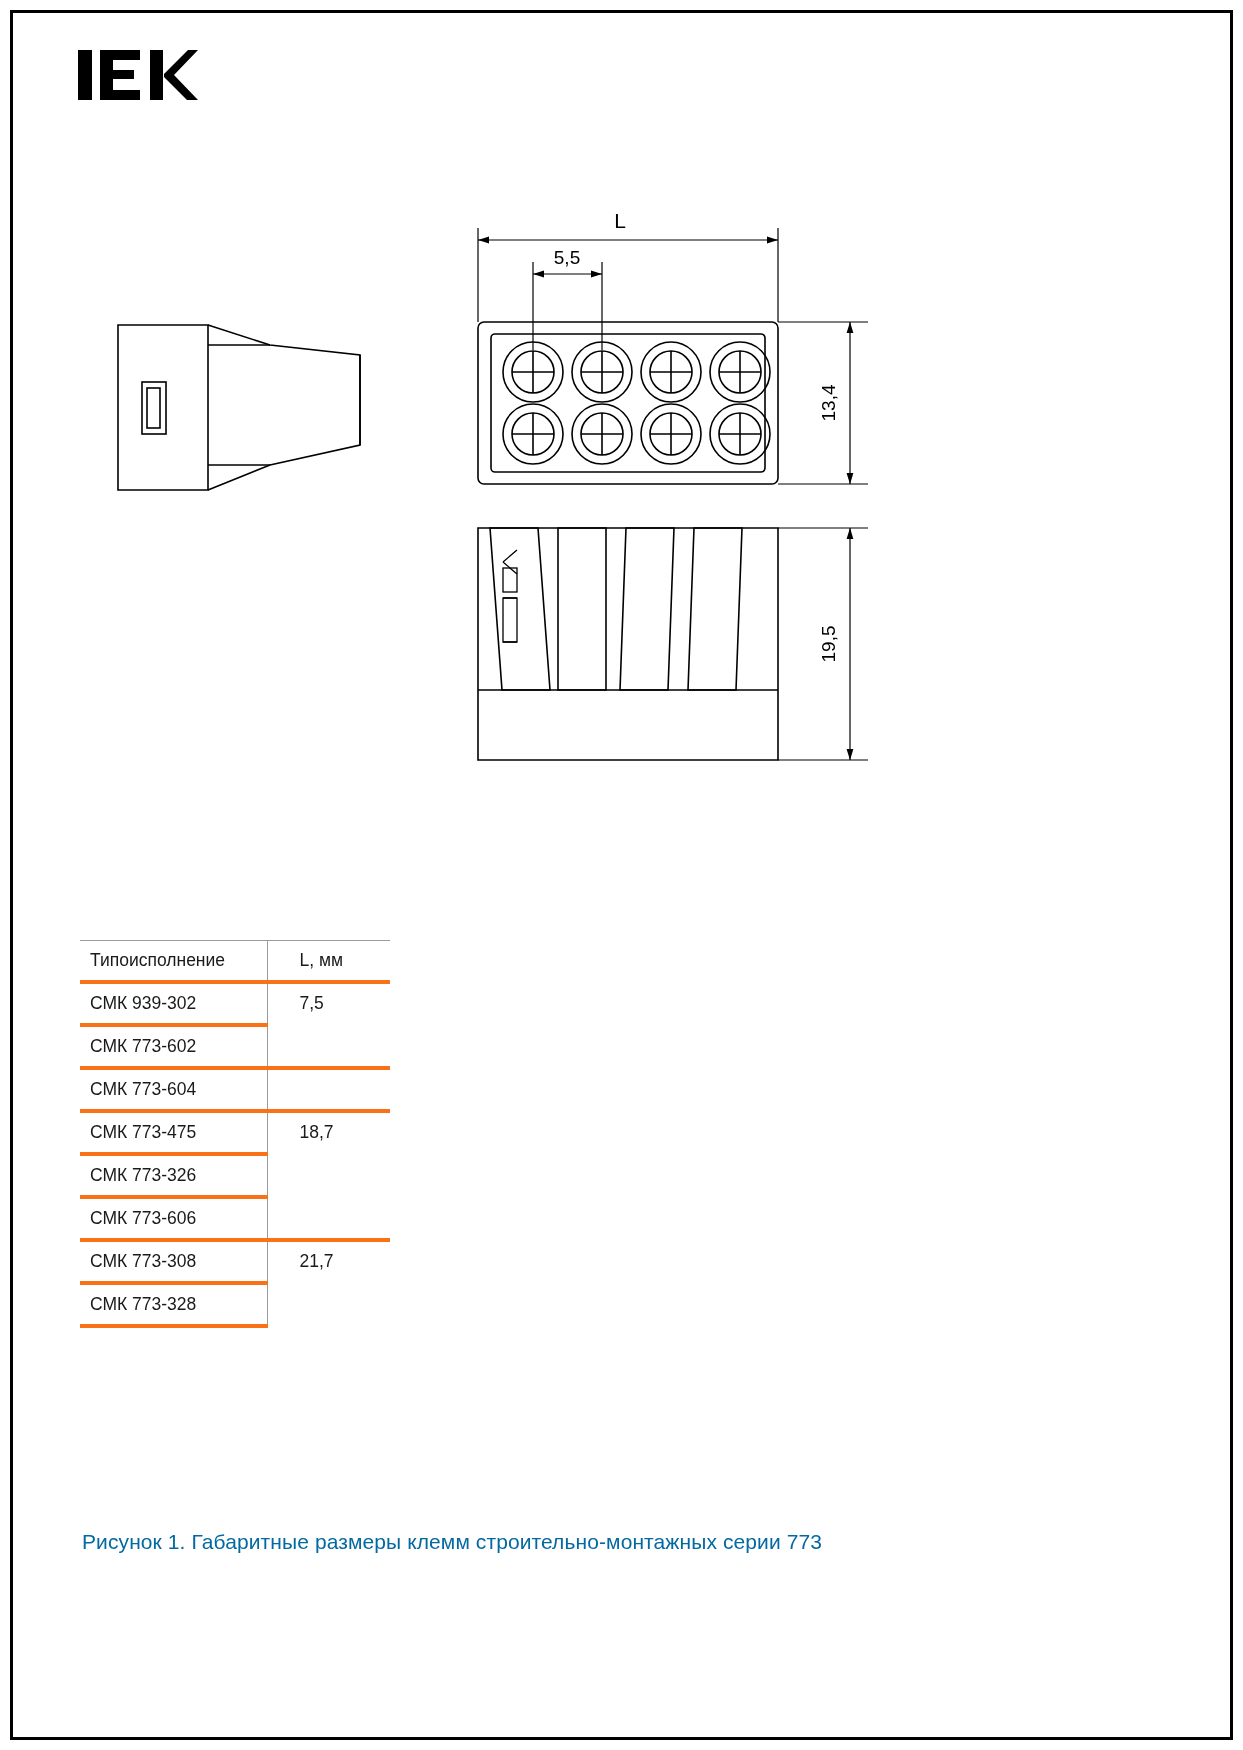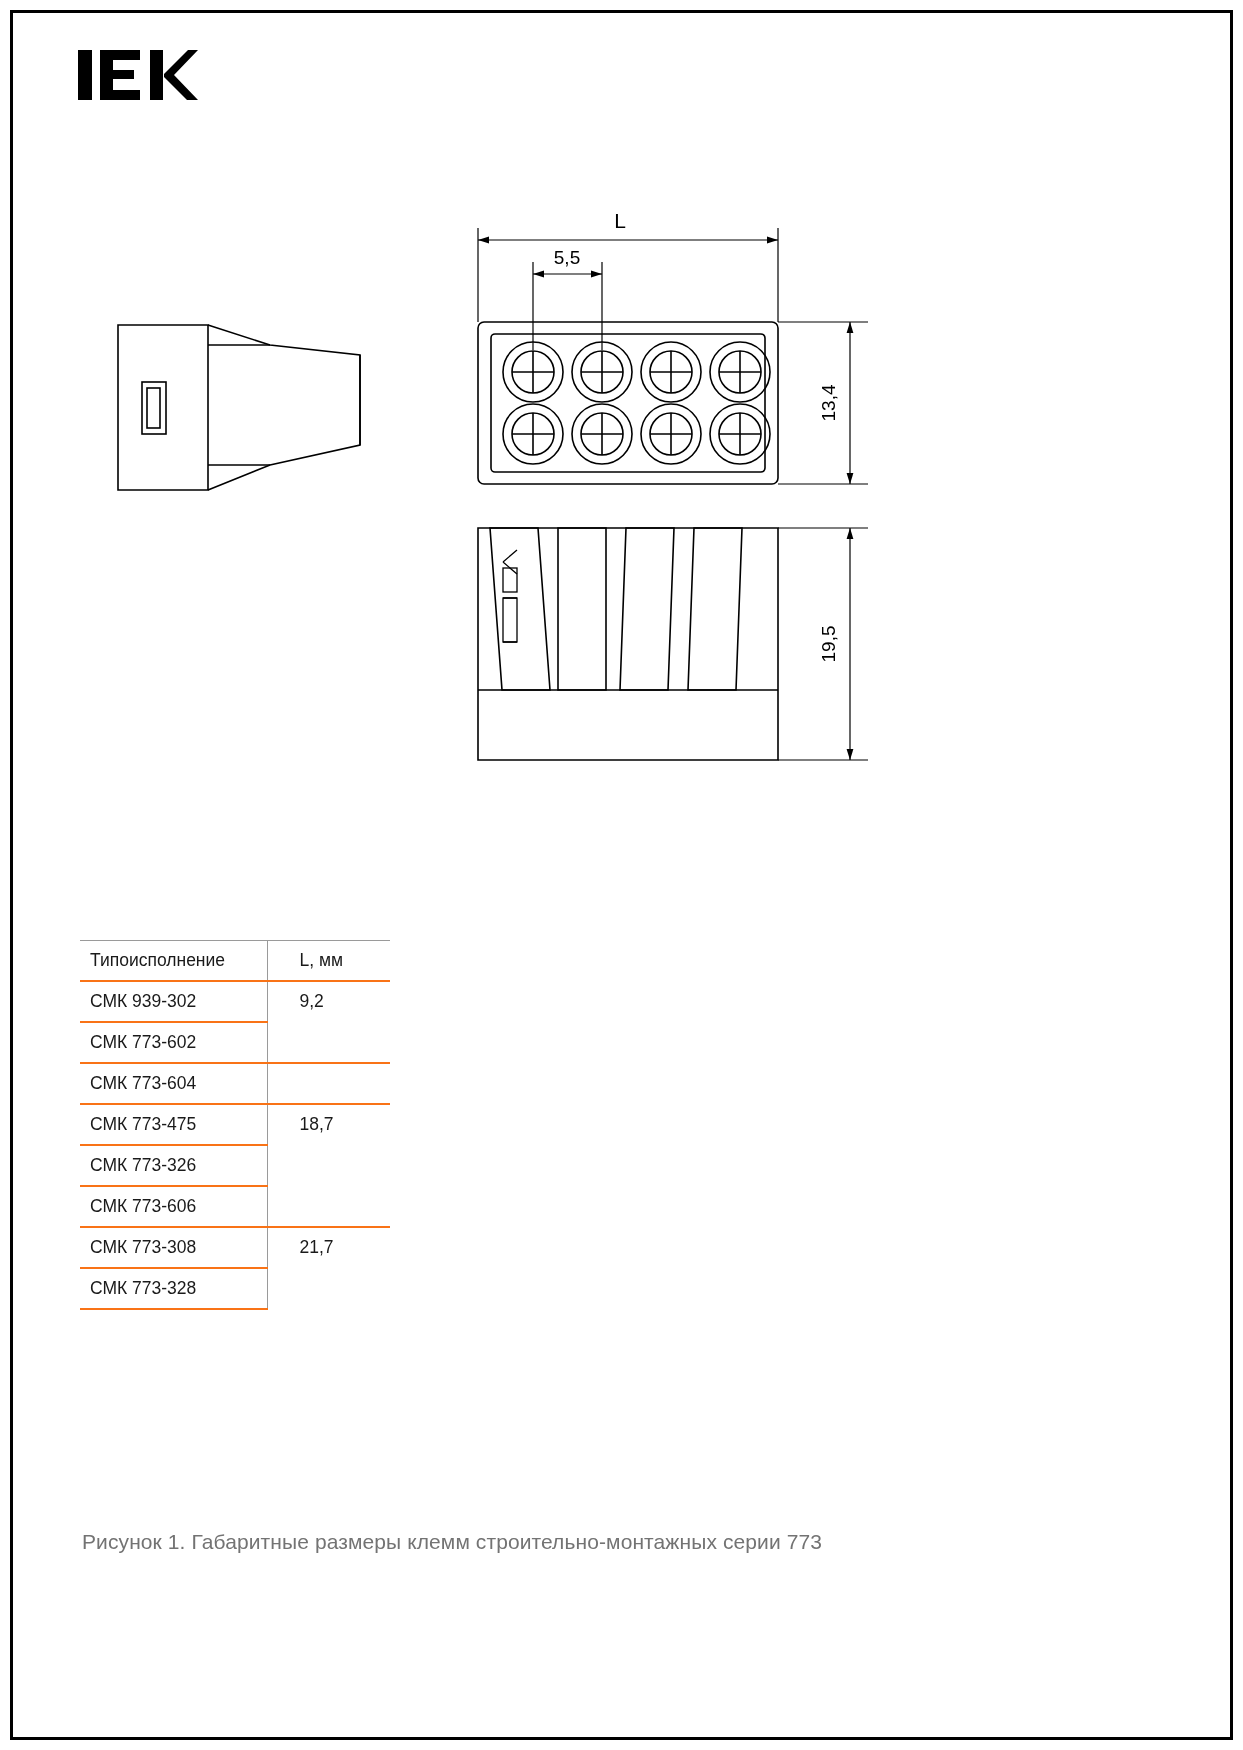--- a/index.html
+++ b/index.html
@@ -46,21 +46,21 @@
   
   .spec-table {
     position: absolute;
     left: 80px;
     top: 940px;
     width: 310px;
     border-collapse: collapse;
     font-size: 17.5px;
   }
   .spec-table td, .spec-table th {
-    border-bottom: 2px solid #f97316;
+    border-bottom: 4px solid #f97316;
     padding: 9px 8px 9px 10px;
     text-align: left;
     font-weight: normal;
     vertical-align: top;
     height: 22px;
     box-sizing: border-box;
   }
   .spec-table .col-name {
     width: 187px;
     border-right: 1px solid #9a9a9a;
@@ -74,21 +74,21 @@
   }
   .spec-table td.nb {
     border-bottom: none;
   }
   
   .caption {
     position: absolute;
     left: 82px;
     top: 1530px;
     font-size: 21px;
-    color: #737373;
+    color: #0369a1;
     letter-spacing: 0.1px;
   }
 </style>
 </head>
 <body>
 
 <div class="page">
   <div class="page-frame"></div>
 
   <div class="logo">
@@ -211,21 +211,21 @@
   </div>
 
   <table class="spec-table">
     <tbody>
       <tr class="head">
         <td class="col-name">Типоисполнение</td>
         <td class="col-val">L, мм</td>
       </tr>
       <tr>
         <td class="col-name">СМК 939-302</td>
-        <td class="col-val nb">9,2</td>
+        <td class="col-val nb">7,5</td>
       </tr>
       <tr>
         <td class="col-name">СМК 773-602</td>
         <td class="col-val"></td>
       </tr>
       <tr>
         <td class="col-name">СМК 773-604</td>
         <td class="col-val"></td>
       </tr>
       <tr>

